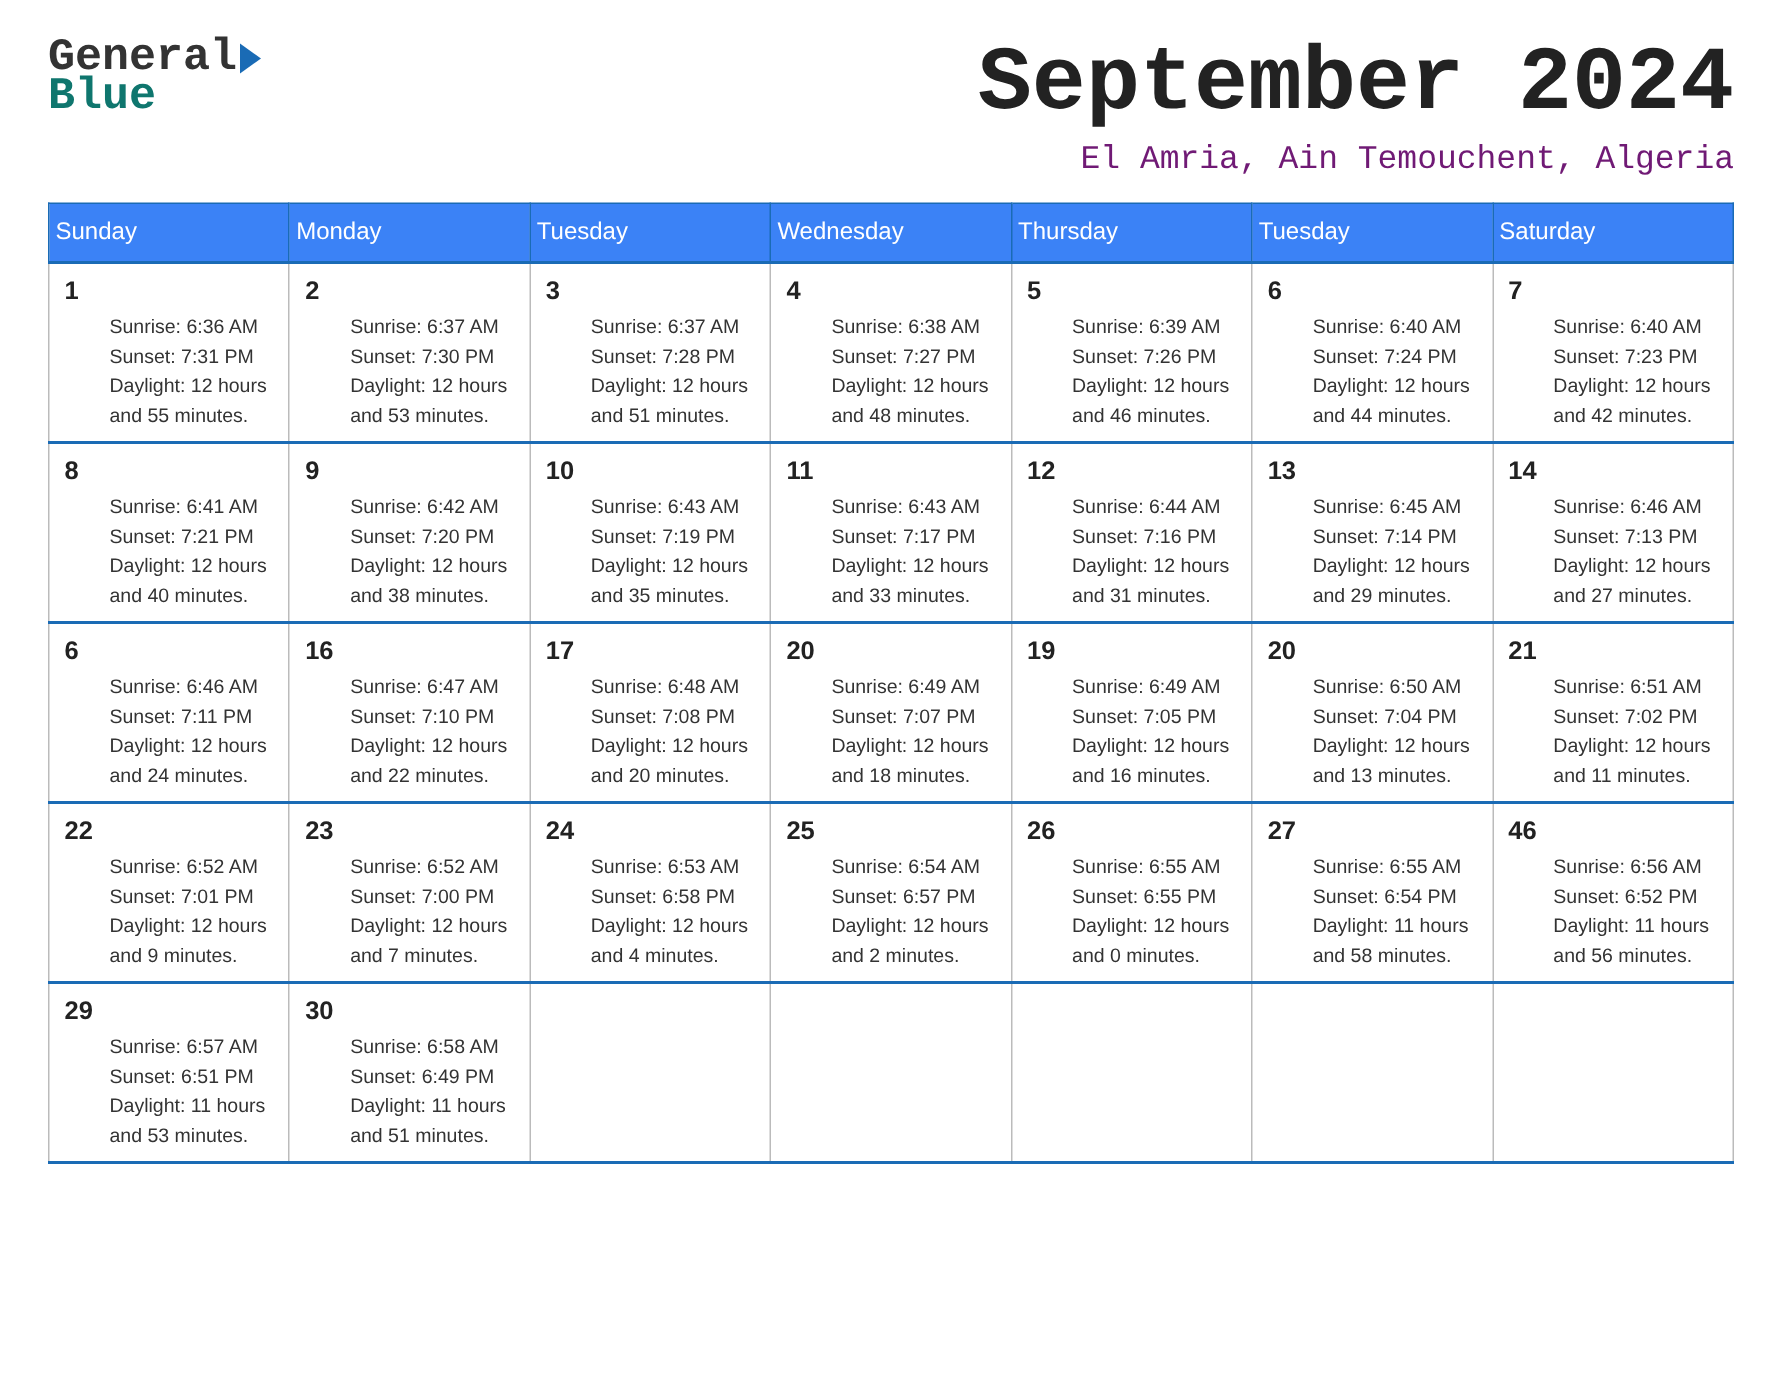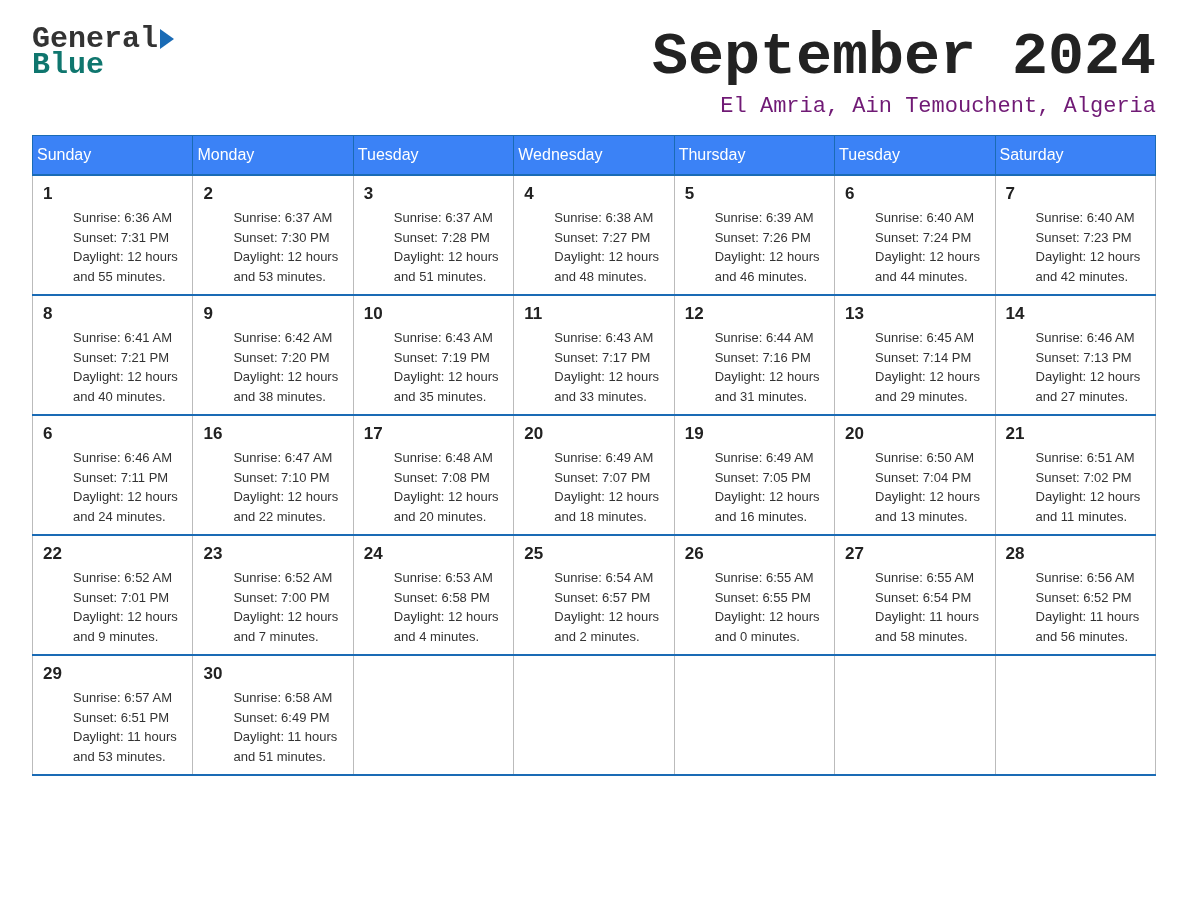--- a/index.html
+++ b/index.html
@@ -241,21 +241,21 @@
       </td>
         <td>
         <div class="day-number">26</div>
         <div class="day-info">Sunrise: 6:55 AM<br>Sunset: 6:55 PM<br>Daylight: 12 hours<br>and 0 minutes.</div>
       </td>
         <td>
         <div class="day-number">27</div>
         <div class="day-info">Sunrise: 6:55 AM<br>Sunset: 6:54 PM<br>Daylight: 11 hours<br>and 58 minutes.</div>
       </td>
         <td>
-        <div class="day-number">28</div>
+        <div class="day-number">46</div>
         <div class="day-info">Sunrise: 6:56 AM<br>Sunset: 6:52 PM<br>Daylight: 11 hours<br>and 56 minutes.</div>
       </td>
       </tr>
       <tr>
         <td>
         <div class="day-number">29</div>
         <div class="day-info">Sunrise: 6:57 AM<br>Sunset: 6:51 PM<br>Daylight: 11 hours<br>and 53 minutes.</div>
       </td>
         <td>
         <div class="day-number">30</div>

